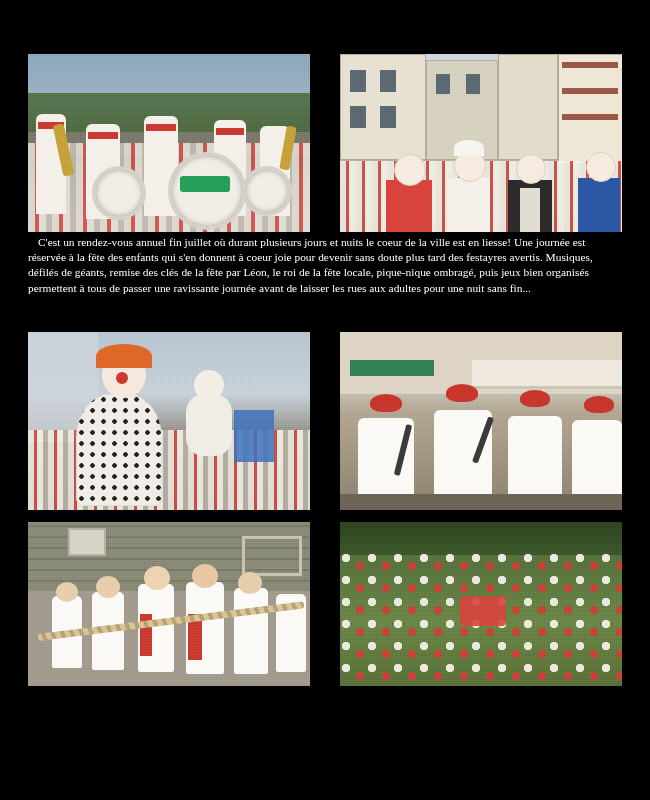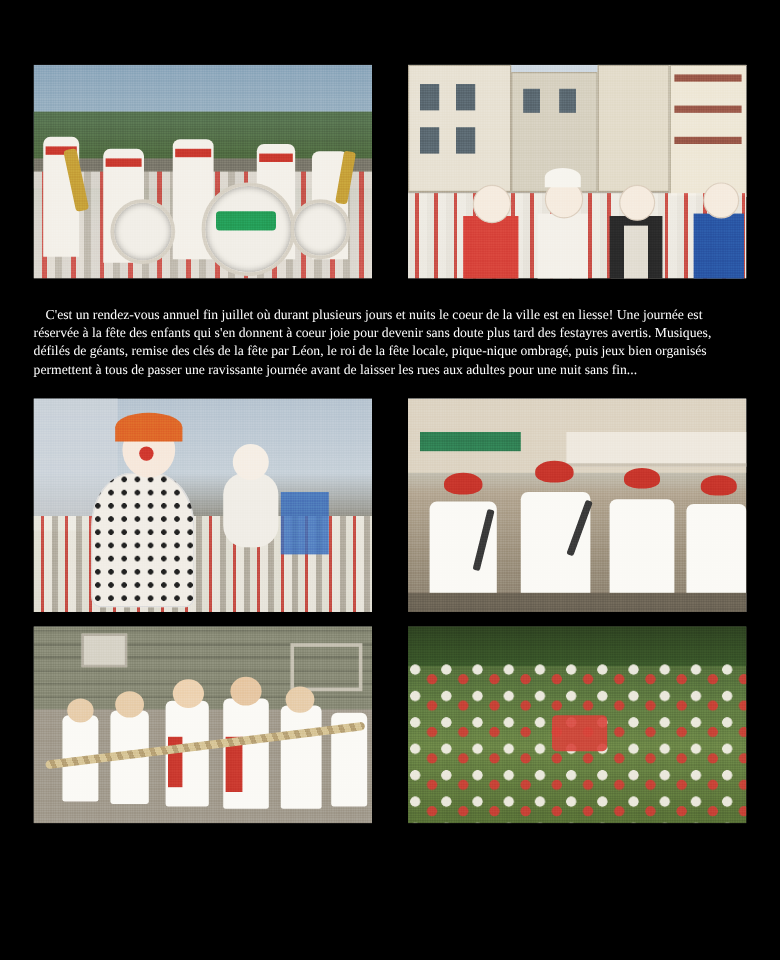--- a/index.html
+++ b/index.html
@@ -25,21 +25,21 @@
   .photo {
     position: absolute;
     overflow: hidden;
     background: #2a2a2a;
   }
 
   
   .caption {
     position: absolute;
     left: 28px;
-    top: 256px;
+    top: 235px;
     width: 596px;
     font-family: "Liberation Serif", serif;
     font-size: 11.4px;
     line-height: 15.2px;
     color: #ffffff;
     text-align: left;
   }
   .caption p { margin: 0; text-indent: 10px; }
 
   

